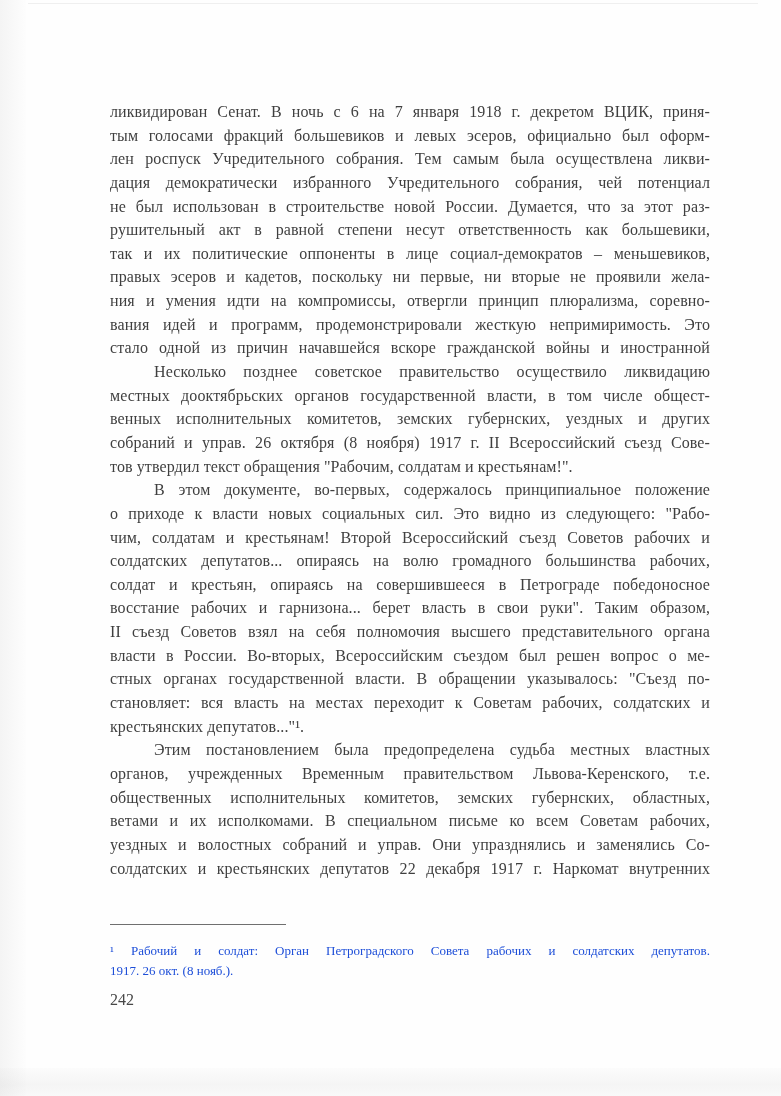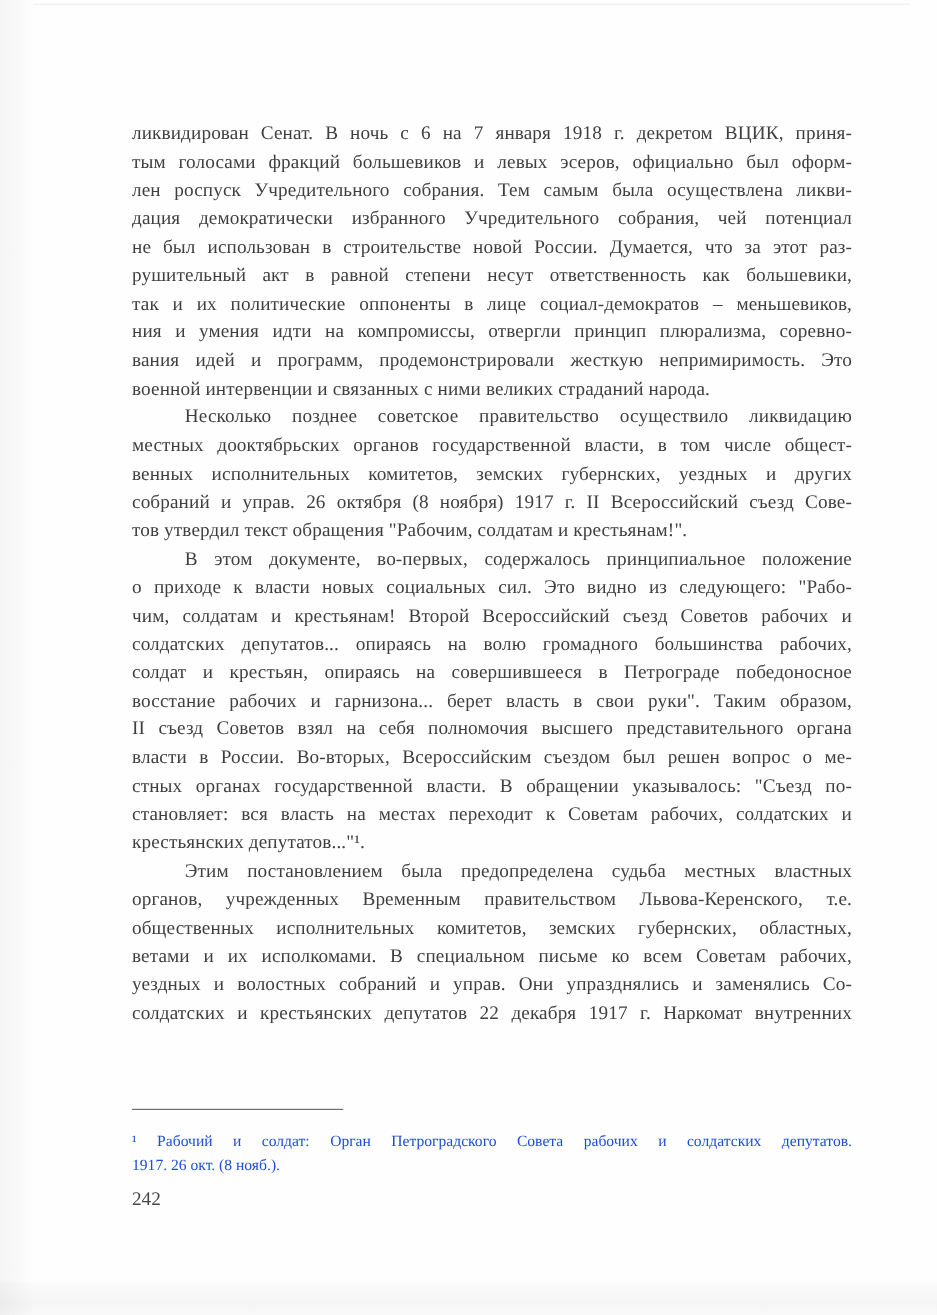--- a/index.html
+++ b/index.html
@@ -93,23 +93,24 @@
 
   <div class="text-block" id="body-text">
       <div class="paragraph">
         <div class="line">ликвидирован Сенат. В ночь с 6 на 7 января 1918 г. декретом ВЦИК, приня-</div>
         <div class="line">тым голосами фракций большевиков и левых эсеров, официально был оформ-</div>
         <div class="line">лен роспуск Учредительного собрания. Тем самым была осуществлена ликви-</div>
         <div class="line">дация демократически избранного Учредительного собрания, чей потенциал</div>
         <div class="line">не был использован в строительстве новой России. Думается, что за этот раз-</div>
         <div class="line">рушительный акт в равной степени несут ответственность как большевики,</div>
         <div class="line">так и их политические оппоненты в лице социал-демократов – меньшевиков,</div>
+        <div class="line">правых эсеров и кадетов, поскольку ни первые, ни вторые не проявили жела-</div>
         <div class="line">ния и умения идти на компромиссы, отвергли принцип плюрализма, соревно-</div>
         <div class="line">вания идей и программ, продемонстрировали жесткую непримиримость. Это</div>
-        <div class="line lastline">военной интервенции и связанных с ними великих страданий народа.</div>
+        <div class="line">стало одной из причин начавшейся вскоре гражданской войны и иностранной</div>
       </div>
       <div class="paragraph">
         <div class="line indent">Несколько позднее советское правительство осуществило ликвидацию</div>
         <div class="line">местных дооктябрьских органов государственной власти, в том числе общест-</div>
         <div class="line">венных исполнительных комитетов, земских губернских, уездных и других</div>
         <div class="line">собраний и управ. 26 октября (8 ноября) 1917 г. II Всероссийский съезд Сове-</div>
         <div class="line lastline">тов утвердил текст обращения "Рабочим, солдатам и крестьянам!".</div>
       </div>
       <div class="paragraph">
         <div class="line indent">В этом документе, во-первых, содержалось принципиальное положение</div>

